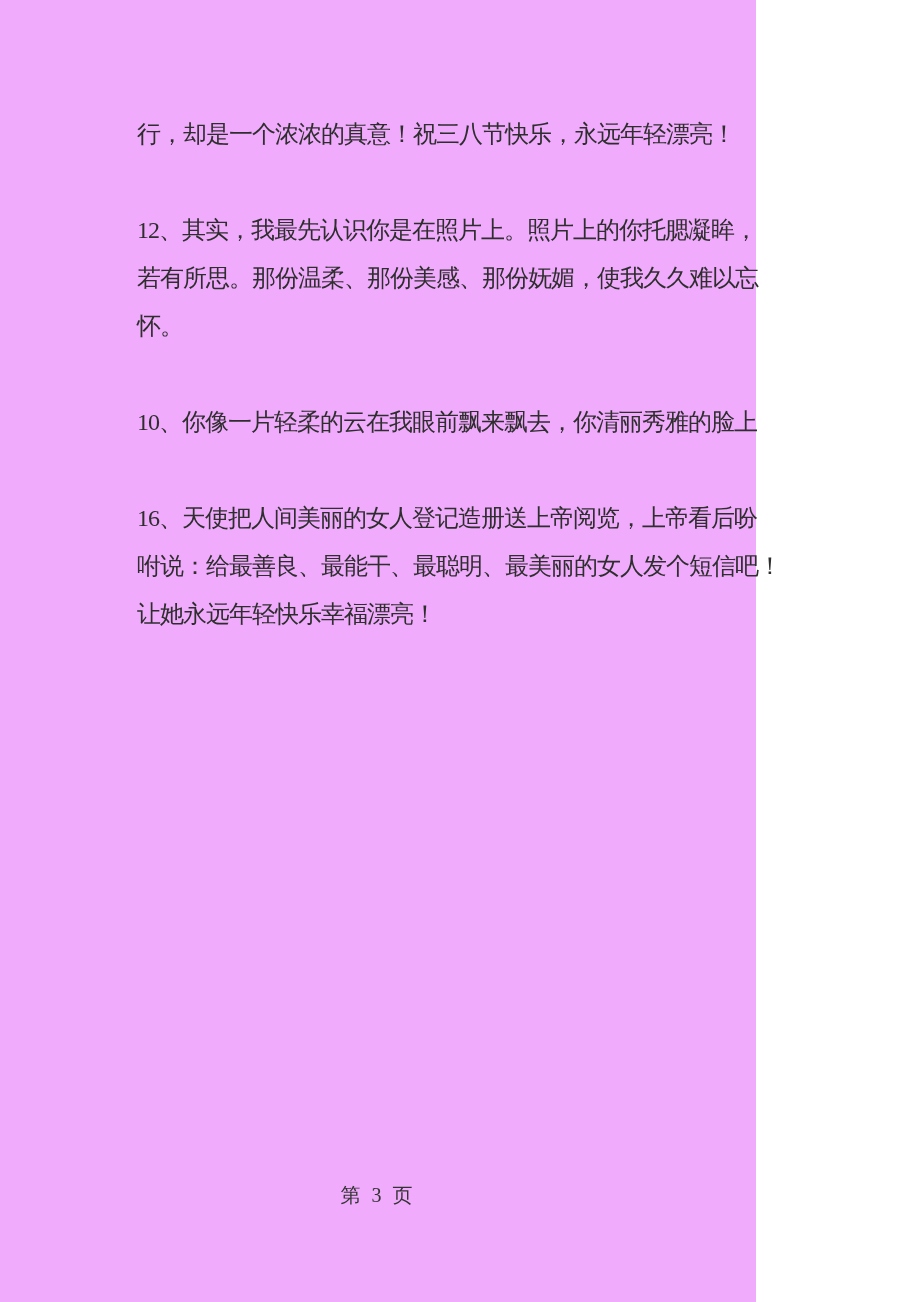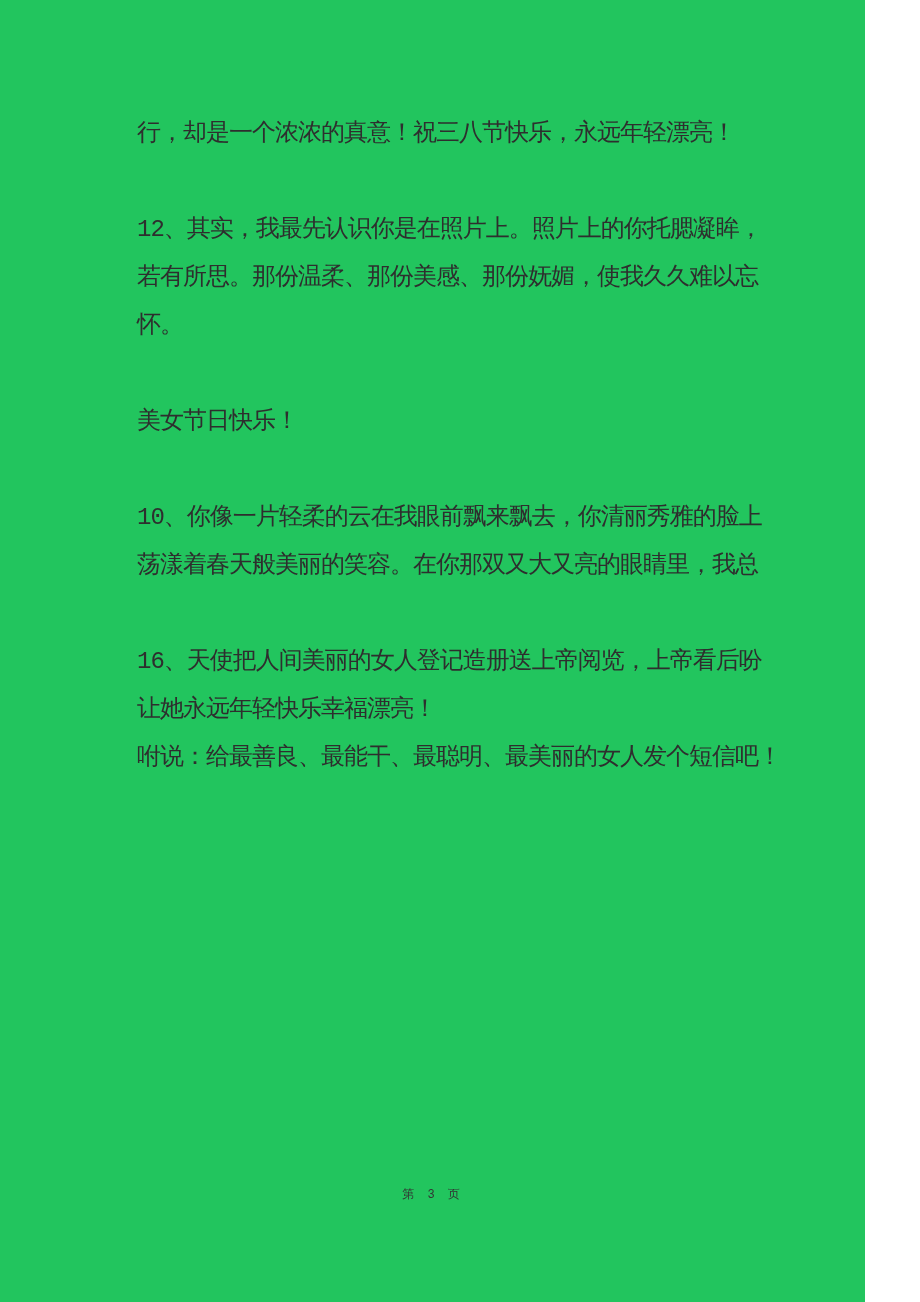--- a/index.html
+++ b/index.html
@@ -8,25 +8,24 @@
   }
   body {
     width: 920px;
     height: 1302px;
     background: #ffffff;
     font-family: "Liberation Serif", "DejaVu Serif", serif;
     color: #2e2e2e;
     overflow: hidden;
   }
   .page {
-    width: 865px;
+    width: 756px;
     height: 1302px;
     position: relative;
-    background: #22c55e;
-    font-family: Liberation Mono, monospace;
+    background: #f0abfc;
   }
   .content {
     padding: 110px 130px 0 137px;
   }
   .paragraph {
     margin: 0 0 48px 0;
   }
   .paragraph:last-child {
     margin-bottom: 0;
   }
@@ -39,48 +38,46 @@
     color: #2e2e2e;
   }
   .footer {
     position: absolute;
     left: 0;
     right: 0;
     top: 1183px;
     text-align: center;
   }
   .footer .page-num {
-    font-size: 12px;
+    font-size: 20px;
     line-height: 24px;
     color: #333333;
     letter-spacing: 3px;
   }
 </style>
 </head>
 <body>
 
 <div class="page">
   <div class="content">
       <div class="paragraph">
         <div class="line">行，却是一个浓浓的真意！祝三八节快乐，永远年轻漂亮！</div>
       </div>
       <div class="paragraph">
         <div class="line">12、其实，我最先认识你是在照片上。照片上的你托腮凝眸，</div>
         <div class="line">若有所思。那份温柔、那份美感、那份妩媚，使我久久难以忘</div>
         <div class="line">怀。</div>
       </div>
       <div class="paragraph">
-        <div class="line">美女节日快乐！</div>
       </div>
       <div class="paragraph">
         <div class="line">10、你像一片轻柔的云在我眼前飘来飘去，你清丽秀雅的脸上</div>
-        <div class="line">荡漾着春天般美丽的笑容。在你那双又大又亮的眼睛里，我总</div>
       </div>
       <div class="paragraph">
         <div class="line">16、天使把人间美丽的女人登记造册送上帝阅览，上帝看后吩</div>
+        <div class="line">咐说：给最善良、最能干、最聪明、最美丽的女人发个短信吧！</div>
         <div class="line">让她永远年轻快乐幸福漂亮！</div>
-        <div class="line">咐说：给最善良、最能干、最聪明、最美丽的女人发个短信吧！</div>
       </div>
     </div>
   <div class="footer">
     <span class="page-num">第 3 页</span>
   </div>
 </div>
 
 </body></html>

